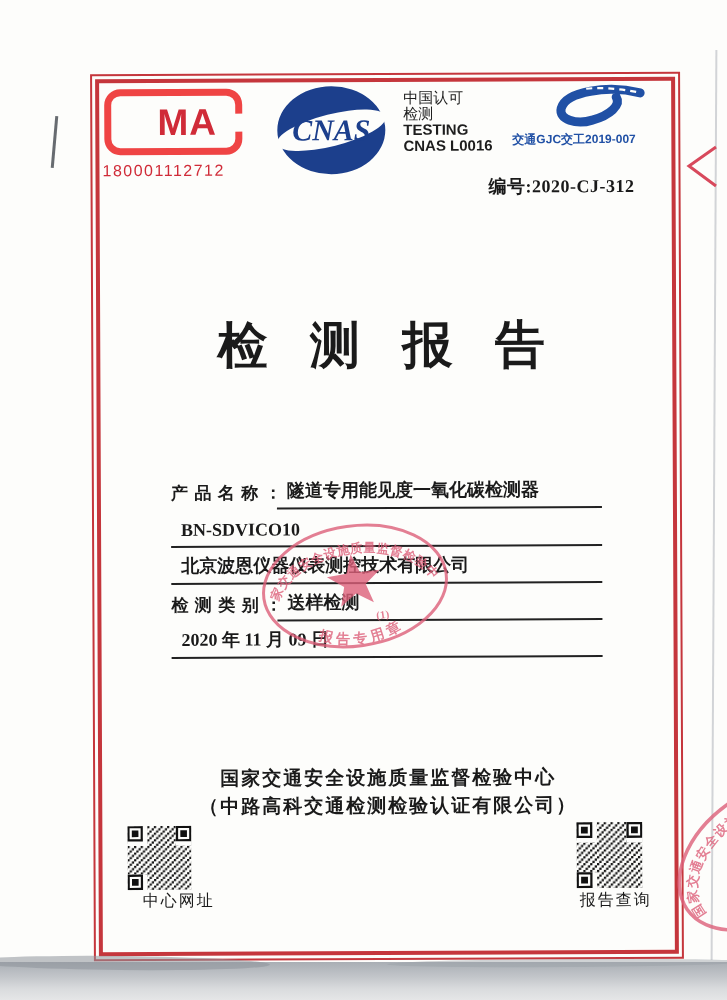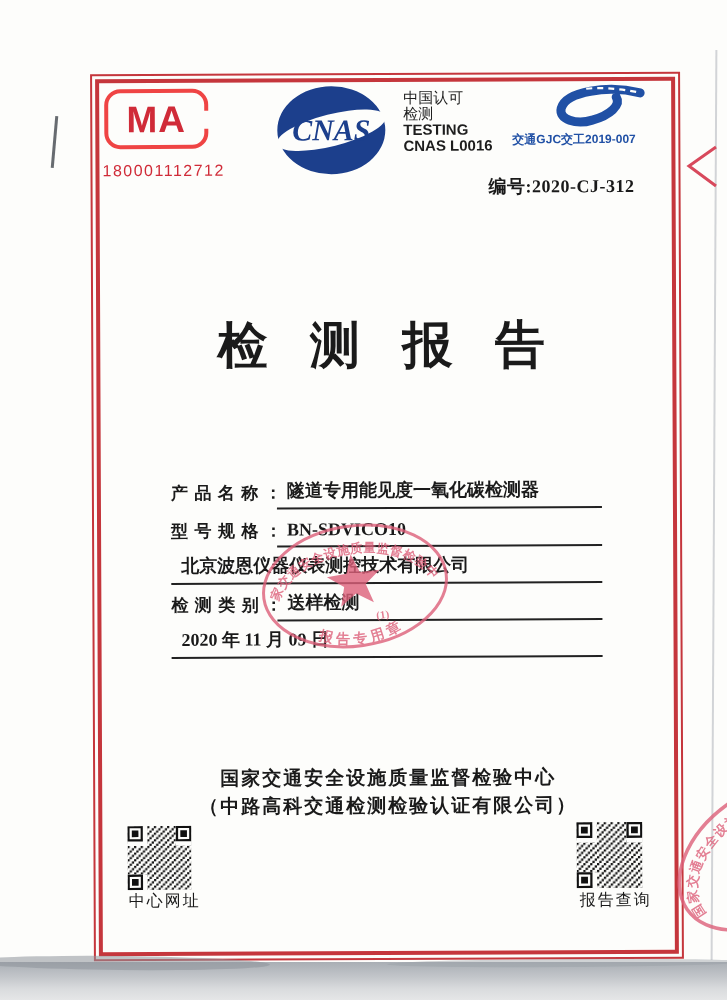--- a/index.html
+++ b/index.html
@@ -6,21 +6,21 @@
   #scan{position:relative;width:727px;height:1000px;background:#fdfdfb;overflow:hidden;
         font-family:"Liberation Serif","DejaVu Serif",serif;color:#1a1a1a;}
 
   
   .page{position:absolute;left:92px;top:73px;width:586px;height:883px;
         border:2px solid #c5363c;background:transparent;transform:rotate(-0.25deg);}
   .page::before{content:"";position:absolute;inset:3px;border:4px solid #c5363c;pointer-events:none;}
 
   
   .cma{position:absolute;left:12px;top:13px;width:96px;height:52px;
-       border:4px solid #ef4444;border-radius:16px;display:flex;align-items:center;justify-content:center;}
+       border:7px solid #ef4444;border-radius:16px;display:flex;align-items:center;justify-content:center;padding-left:28px;}
   .cma .gap{position:absolute;right:-11px;top:18px;width:13px;height:18px;background:#fdfdfb;}
   .cma .ma{font-family:"Liberation Sans","DejaVu Sans",sans-serif;font-weight:bold;
            font-size:37px;color:#d02b38;letter-spacing:1px;line-height:1;}
   .cma-num{position:absolute;left:10px;top:86px;font-family:"Liberation Sans","DejaVu Sans",sans-serif;
            font-weight:normal;font-size:16px;color:#d02b38;letter-spacing:1.5px;}
   .cnas-svg{position:absolute;left:183px;top:9px;}
   .cnas-txt{position:absolute;left:311px;top:15px;font-size:15px;line-height:16px;color:#1d1d1d;}
   .cnas-txt .en{font-family:"Liberation Sans","DejaVu Sans",sans-serif;font-weight:bold;}
   .road-svg{position:absolute;left:458px;top:8px;}
   .road-cap{position:absolute;left:420px;top:57px;width:150px;font-family:"Liberation Sans","DejaVu Sans",sans-serif;
@@ -90,21 +90,20 @@
 
     <div class="report-no">编号:2020-CJ-312</div>
 
     <div class="title">检测报告</div>
 
     <div class="frow" style="top:402px">
       <span class="flabel">产品名称：</span>
       <span class="fvalue">隧道专用能见度一氧化碳检测器</span>
     </div>
     <div class="frow" style="top:440px">
-      <span class="flabel">型号规格：</span>
       <span class="fvalue">BN-SDVICO10</span>
     </div>
     <div class="frow" style="top:477px">
       <span class="fvalue">北京波恩仪器仪表测控技术有限公司</span>
     </div>
     <div class="frow" style="top:514px">
       <span class="flabel">检测类别：</span>
       <span class="fvalue">送样检测</span>
     </div>
     <div class="frow" style="top:551px">
@@ -127,21 +126,21 @@
           <rect x="0" y="0" width="7" height="7" fill="#111"></rect>
           <rect x="1" y="1" width="5" height="5" fill="#fdfdfb"></rect>
           <rect x="2" y="2" width="3" height="3" fill="#111"></rect>
         </g>
       </defs>
       <rect width="29" height="29" fill="url(#qrp)"></rect>
       <use href="#finder" x="0" y="0"></use>
       <use href="#finder" x="22" y="0"></use>
       <use href="#finder" x="0" y="22"></use>
     </svg>
-    <div class="qr-label" style="left:33px;top:815px">中心网址</div>
+    <div class="qr-label" style="left:47px;top:815px">中心网址</div>
 
     <svg style="position:absolute;left:481px;top:748px" width="66" height="66" viewBox="0 0 29 29">
       <rect width="29" height="29" fill="url(#qrp)"></rect>
       <use href="#finder" x="0" y="0"></use>
       <use href="#finder" x="22" y="0"></use>
       <use href="#finder" x="0" y="22"></use>
     </svg>
     <div class="qr-label" style="left:484px;top:816px">报告查询</div>
 
   </div>

